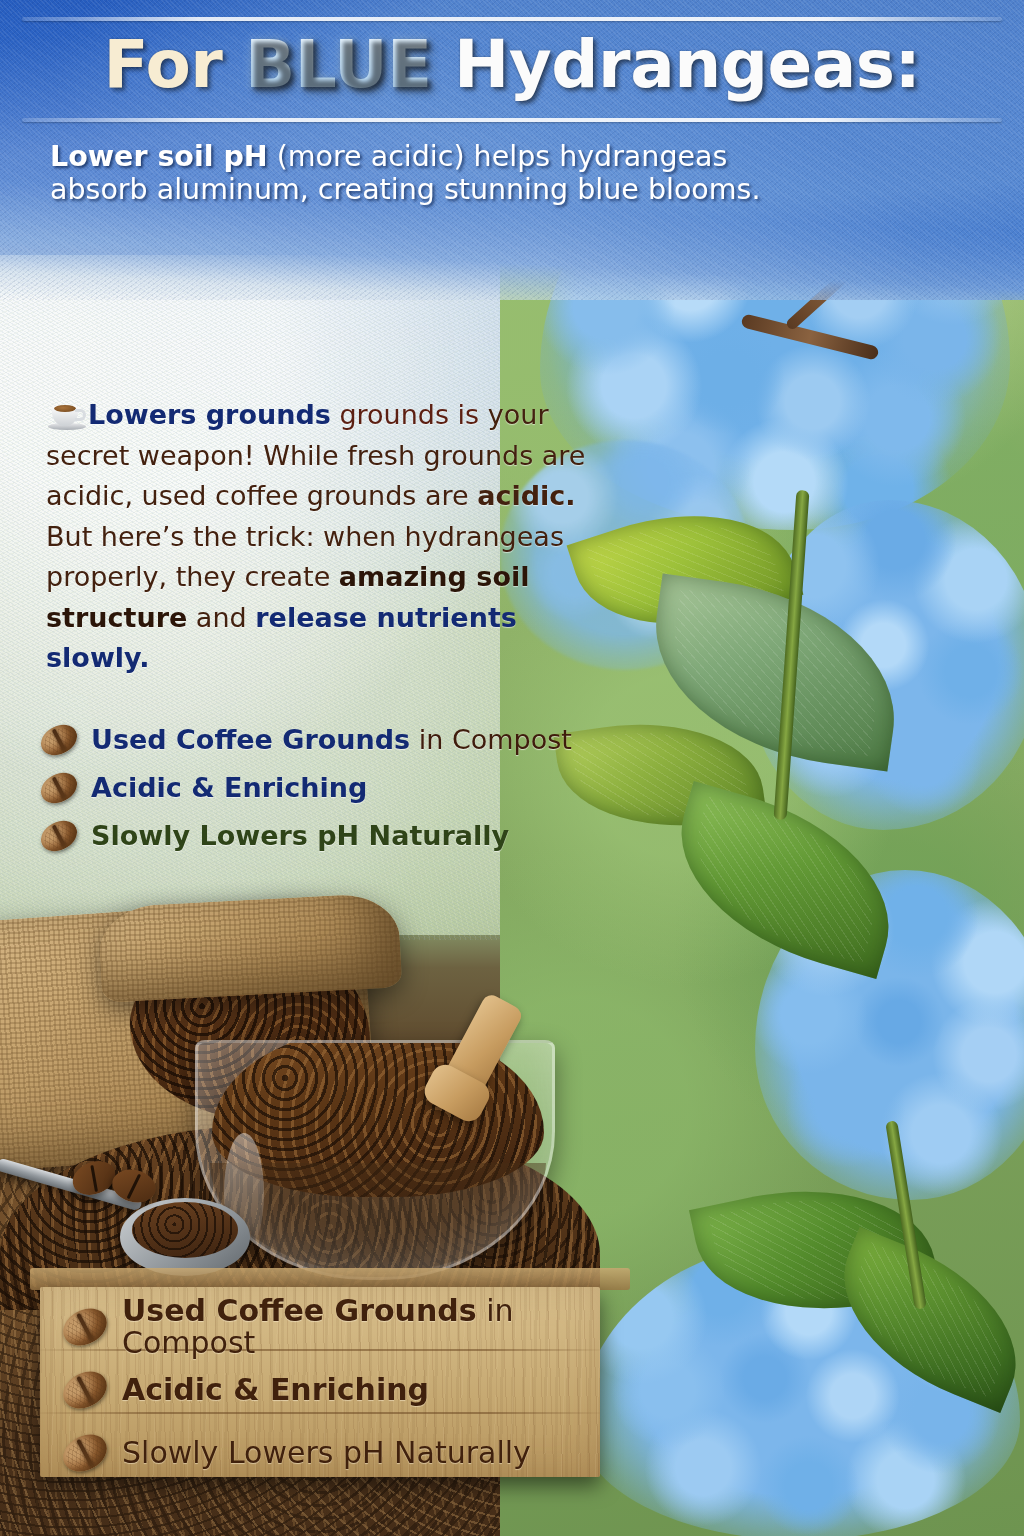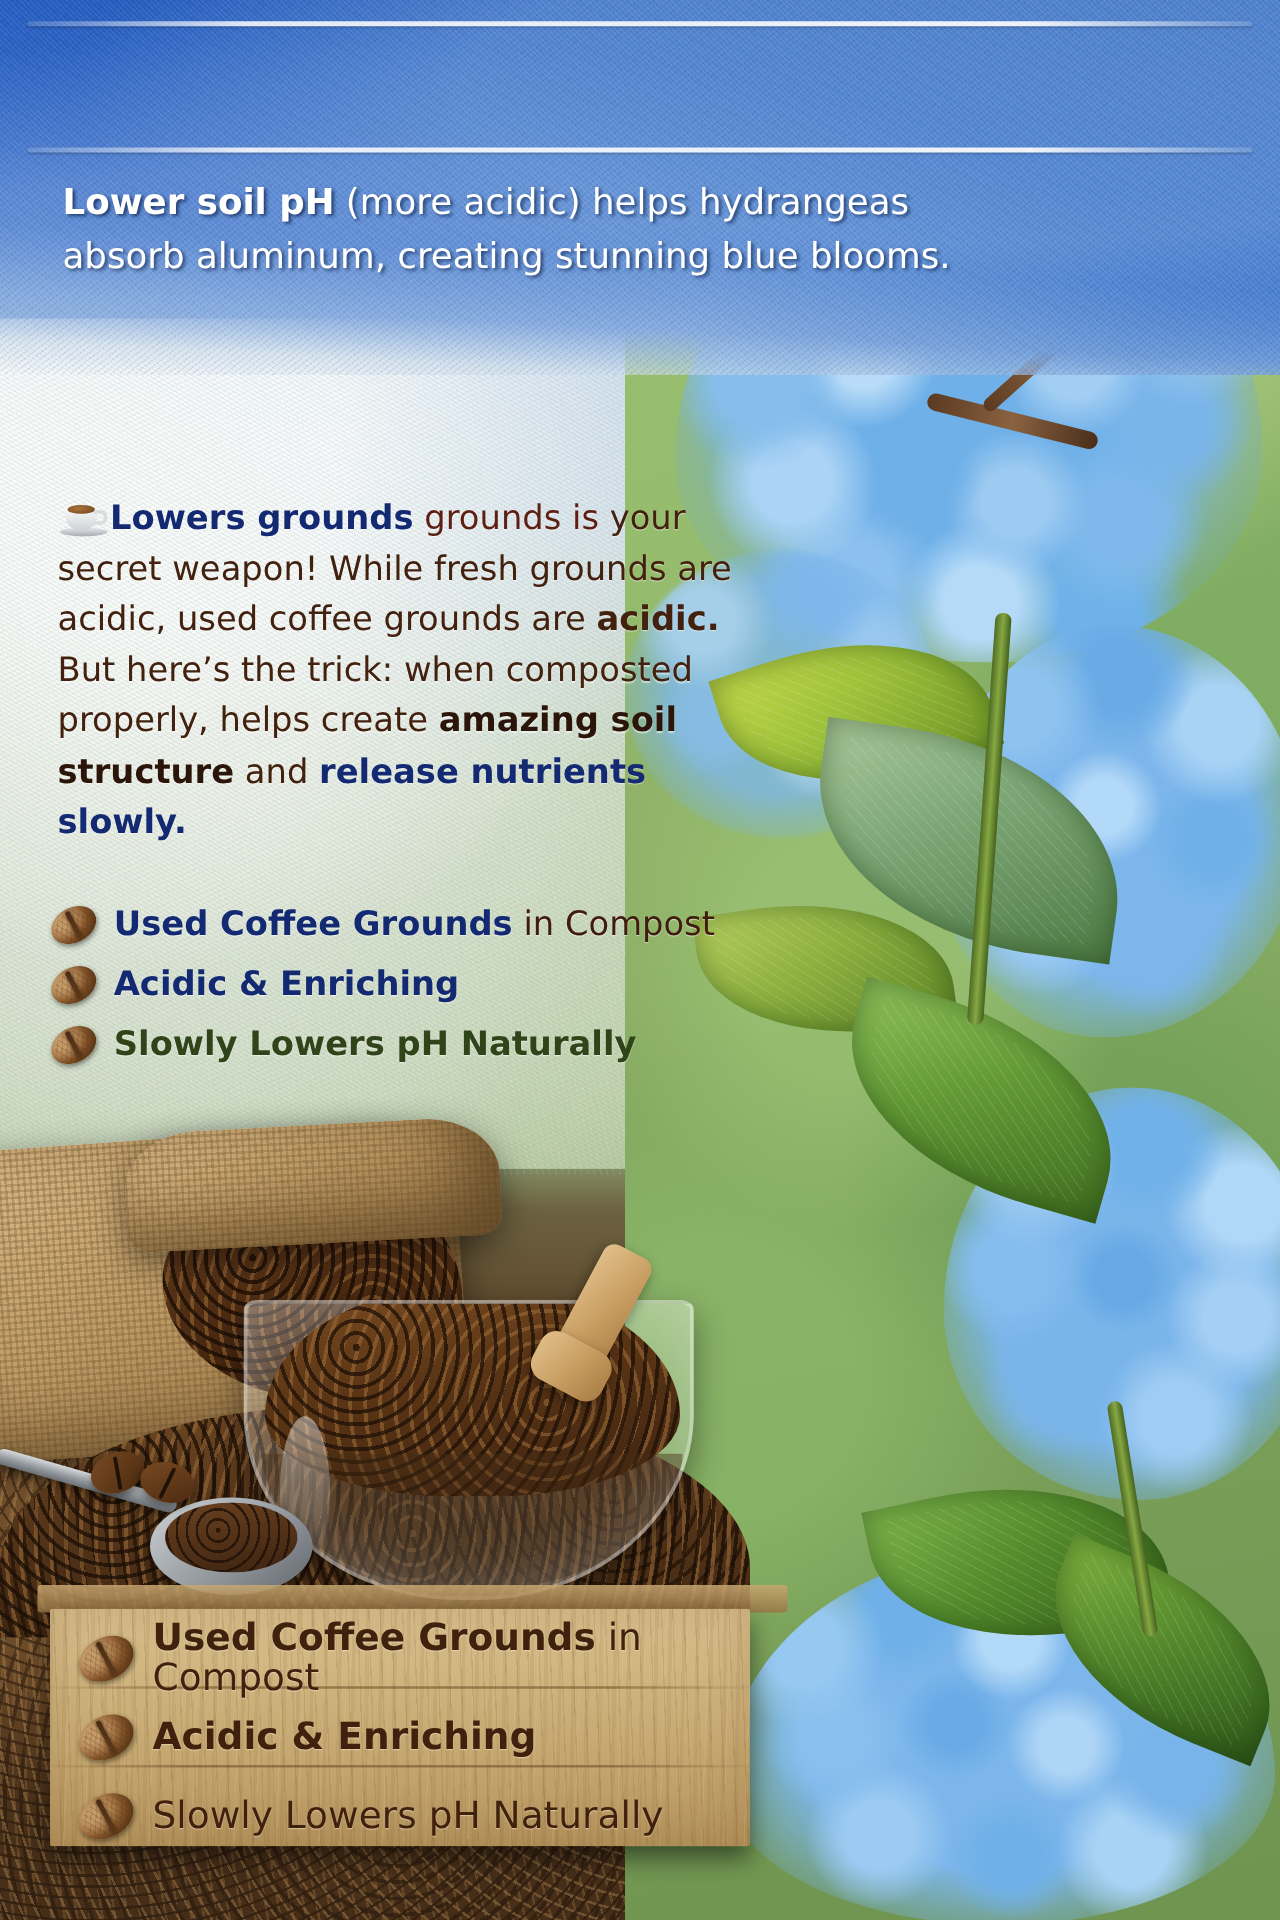--- a/index.html
+++ b/index.html
@@ -198,21 +198,21 @@
     filter:drop-shadow(3px 3px 3px rgba(0,0,0,.45));
   }
   .t-hyd{
     color:#fbfbfb;
     text-shadow:3px 3px 4px rgba(0,0,0,.5), 0 0 2px rgba(0,0,0,.3);
   }
 
   .intro{
     position:absolute; left:50px; top:140px; width:740px;
     font-family:"DejaVu Sans", sans-serif;
-    font-size:28.5px; line-height:43px;
+    font-size:28.5px; line-height:33px;
     color:#ffffff;
     text-shadow:2px 2px 3px rgba(0,20,60,.65);
   }
   .intro b{ font-weight:bold; }
 
   
   .q-head{
     position:absolute; left:46px; top:302px; width:540px;
     font-family:"DejaVu Sans", sans-serif;
     font-size:30px; line-height:40px; font-weight:bold;
@@ -447,33 +447,38 @@
 
     <div class="stem" style="left:285px;top:380px;width:13px;height:330px;transform:rotate(4deg);"></div>
     <div class="stem" style="left:400px;top:1010px;width:12px;height:190px;transform:rotate(-9deg);"></div>
   </div>
 
   <div class="hdr-band"></div>
   <div class="hdr-noise"></div>
   <div class="rule rule-top"></div>
   <div class="rule rule-bot"></div>
 
+  <div class="title">
+    <span class="t-for">For</span>
+    <span class="t-blue">BLUE</span>
+    <span class="t-hyd">Hydrangeas:</span>
+  </div>
 
   <div class="intro">
     <b>Lower soil pH</b><span> (more acidic) helps hydrangeas absorb aluminum, creating stunning blue blooms.</span>
   </div>
 
 
   <div class="body-copy">
     <span class="cupicon">
       <span class="cup-saucer"></span>
       <span class="cup-body"></span>
       <span class="cup-coffee"></span>
       <span class="cup-handle"></span>
-    </span><span class="navy">Lowers grounds</span><span class="rust"> grounds is </span><span>your secret weapon! While fresh grounds are acidic, used coffee grounds are </span><span class="bold">acidic.</span><span> But here’s the trick: when composted properly, helps create </span><span class="bk">amazing soil structure</span><span> and </span><span class="navy">release nutrients slowly.</span>
+    </span><span class="navy">Lowers grounds</span><span class="rust"> grounds is </span><span>your secret weapon! While fresh grounds are acidic, used coffee grounds are </span><span class="bold">acidic.</span><span> But here’s the trick: when hydrangeas properly, they create </span><span class="bk">amazing soil structure</span><span> and </span><span class="navy">release nutrients slowly.</span>
   </div>
 
   <div class="mid-list">
     <div class="mid-li">
       <span class="bean"></span>
       <span><span class="t-bold c-navy">Used Coffee Grounds</span><span class="c-rust"> in Compost</span></span>
     </div>
     <div class="mid-li">
       <span class="bean"></span>
       <span><span class="t-bold c-navy">Acidic &amp; Enriching</span><span class="c-navy"></span></span>

